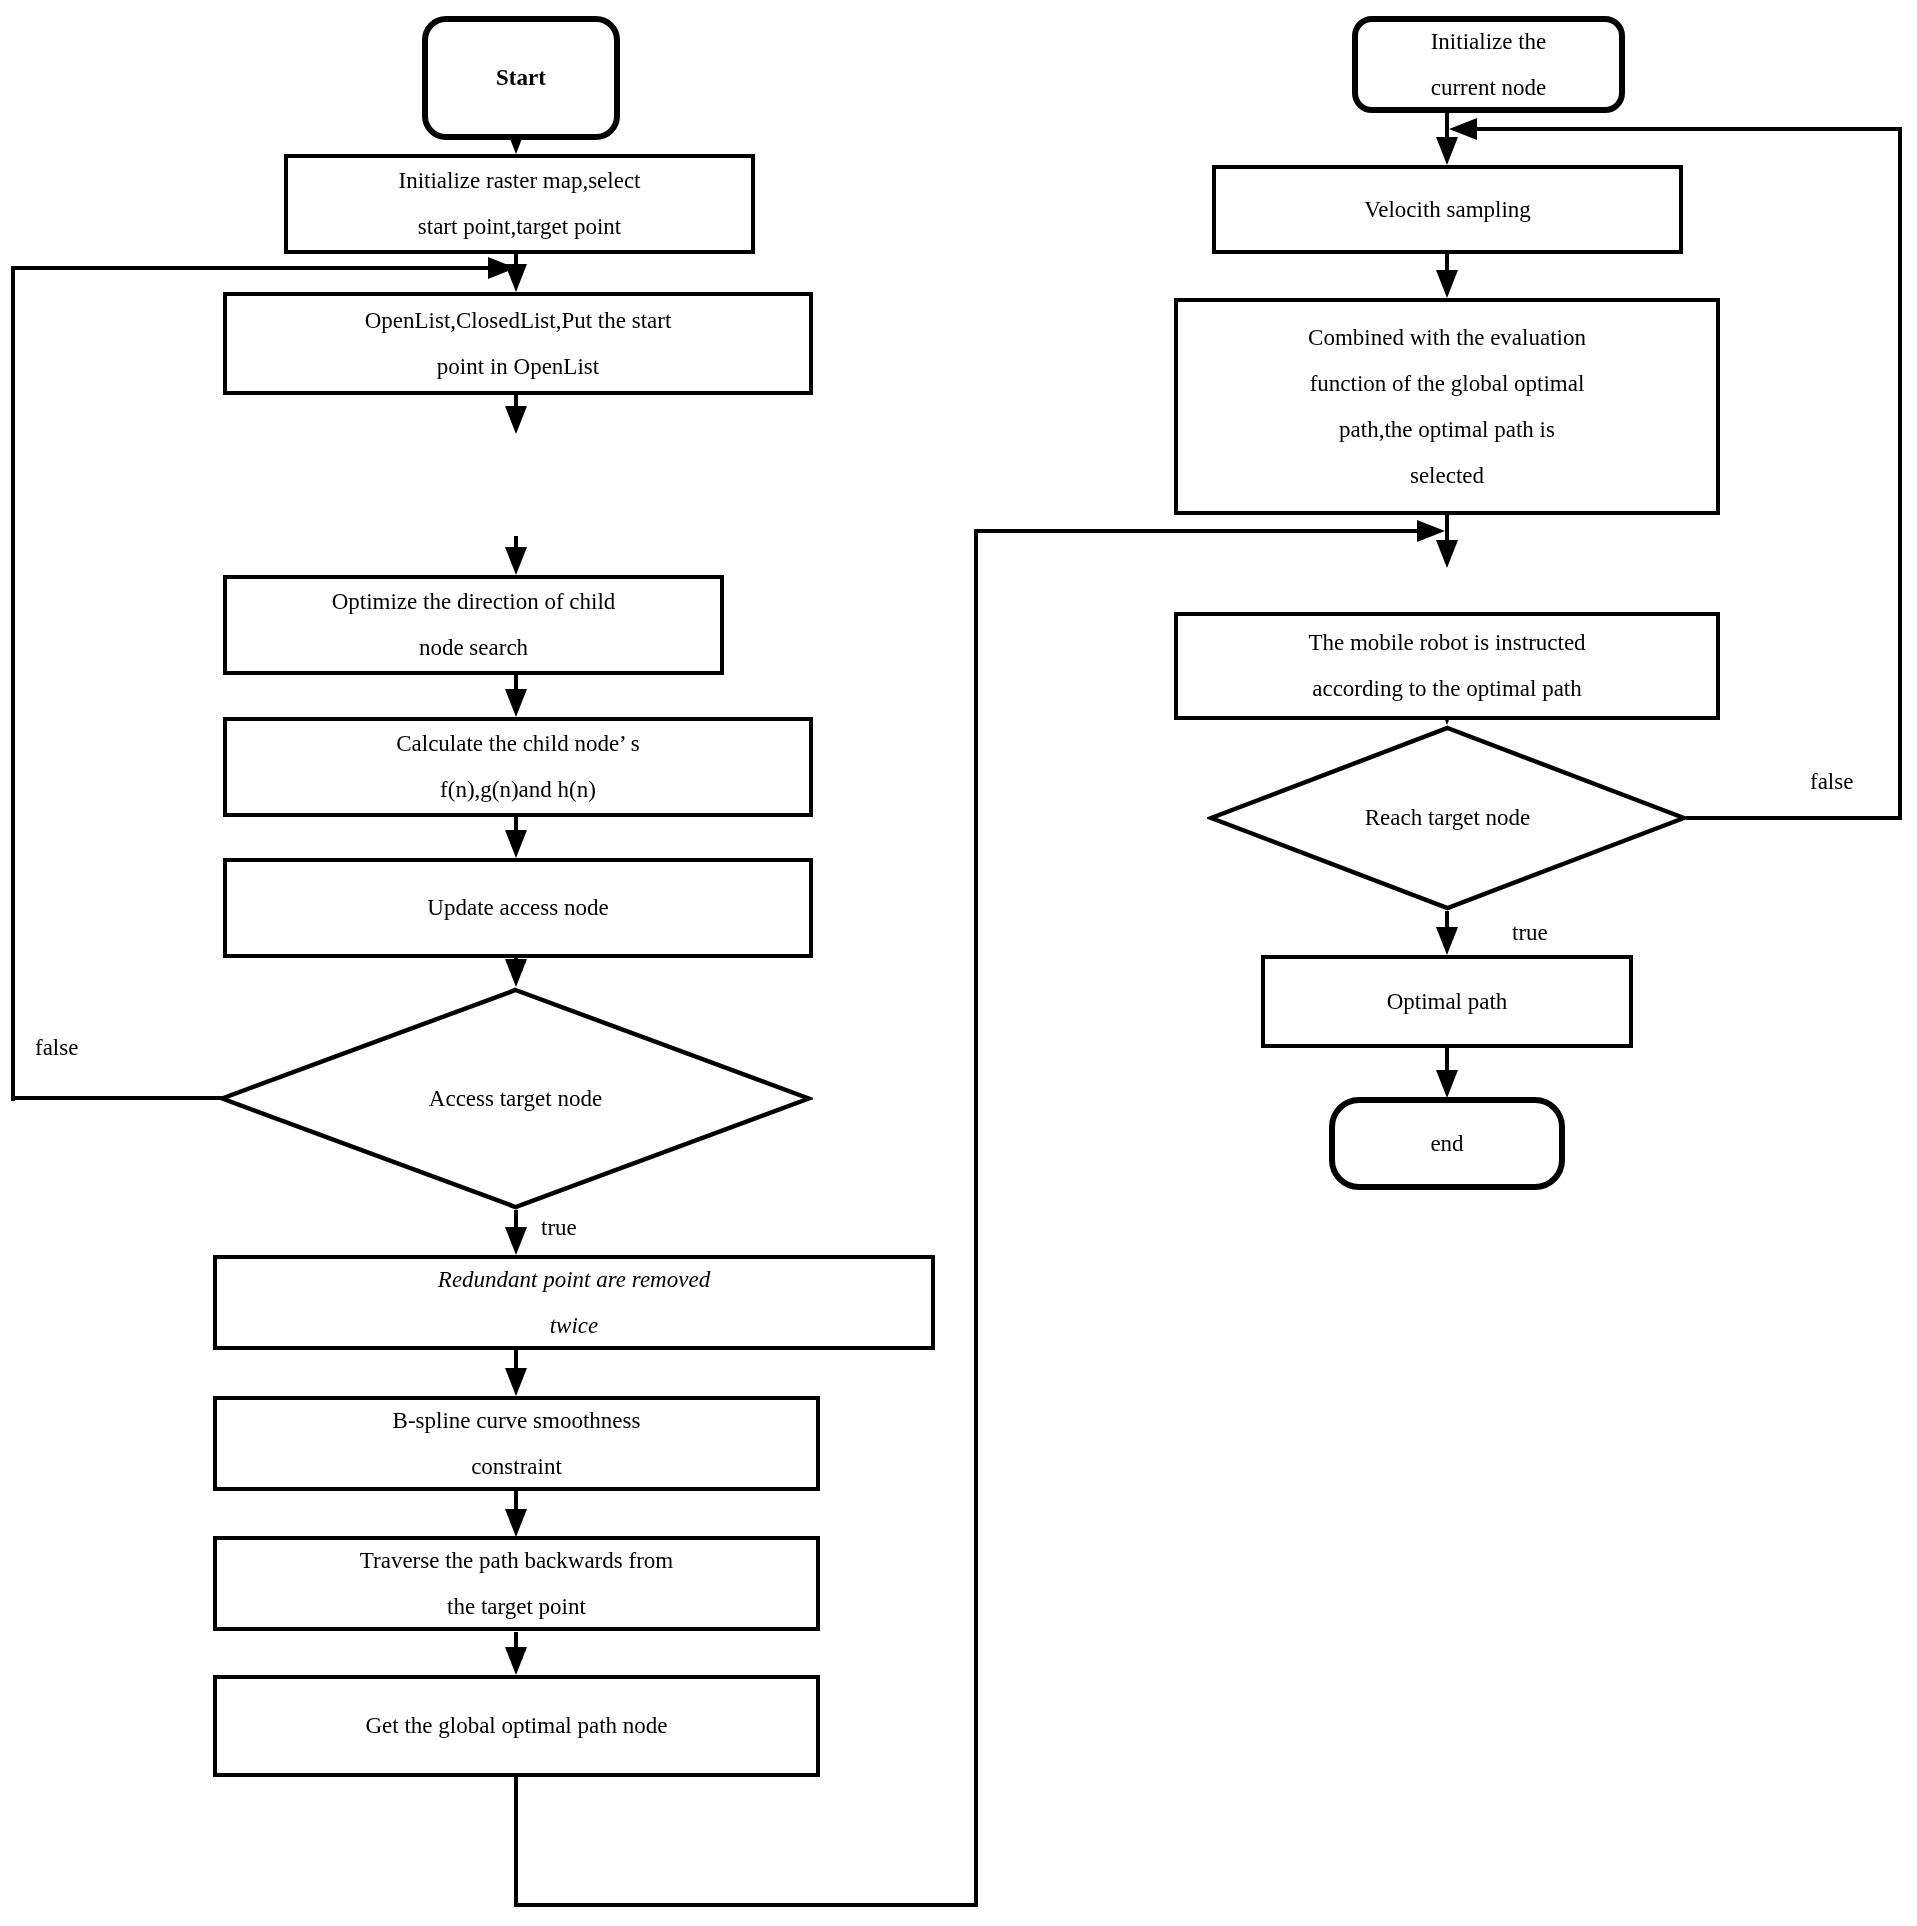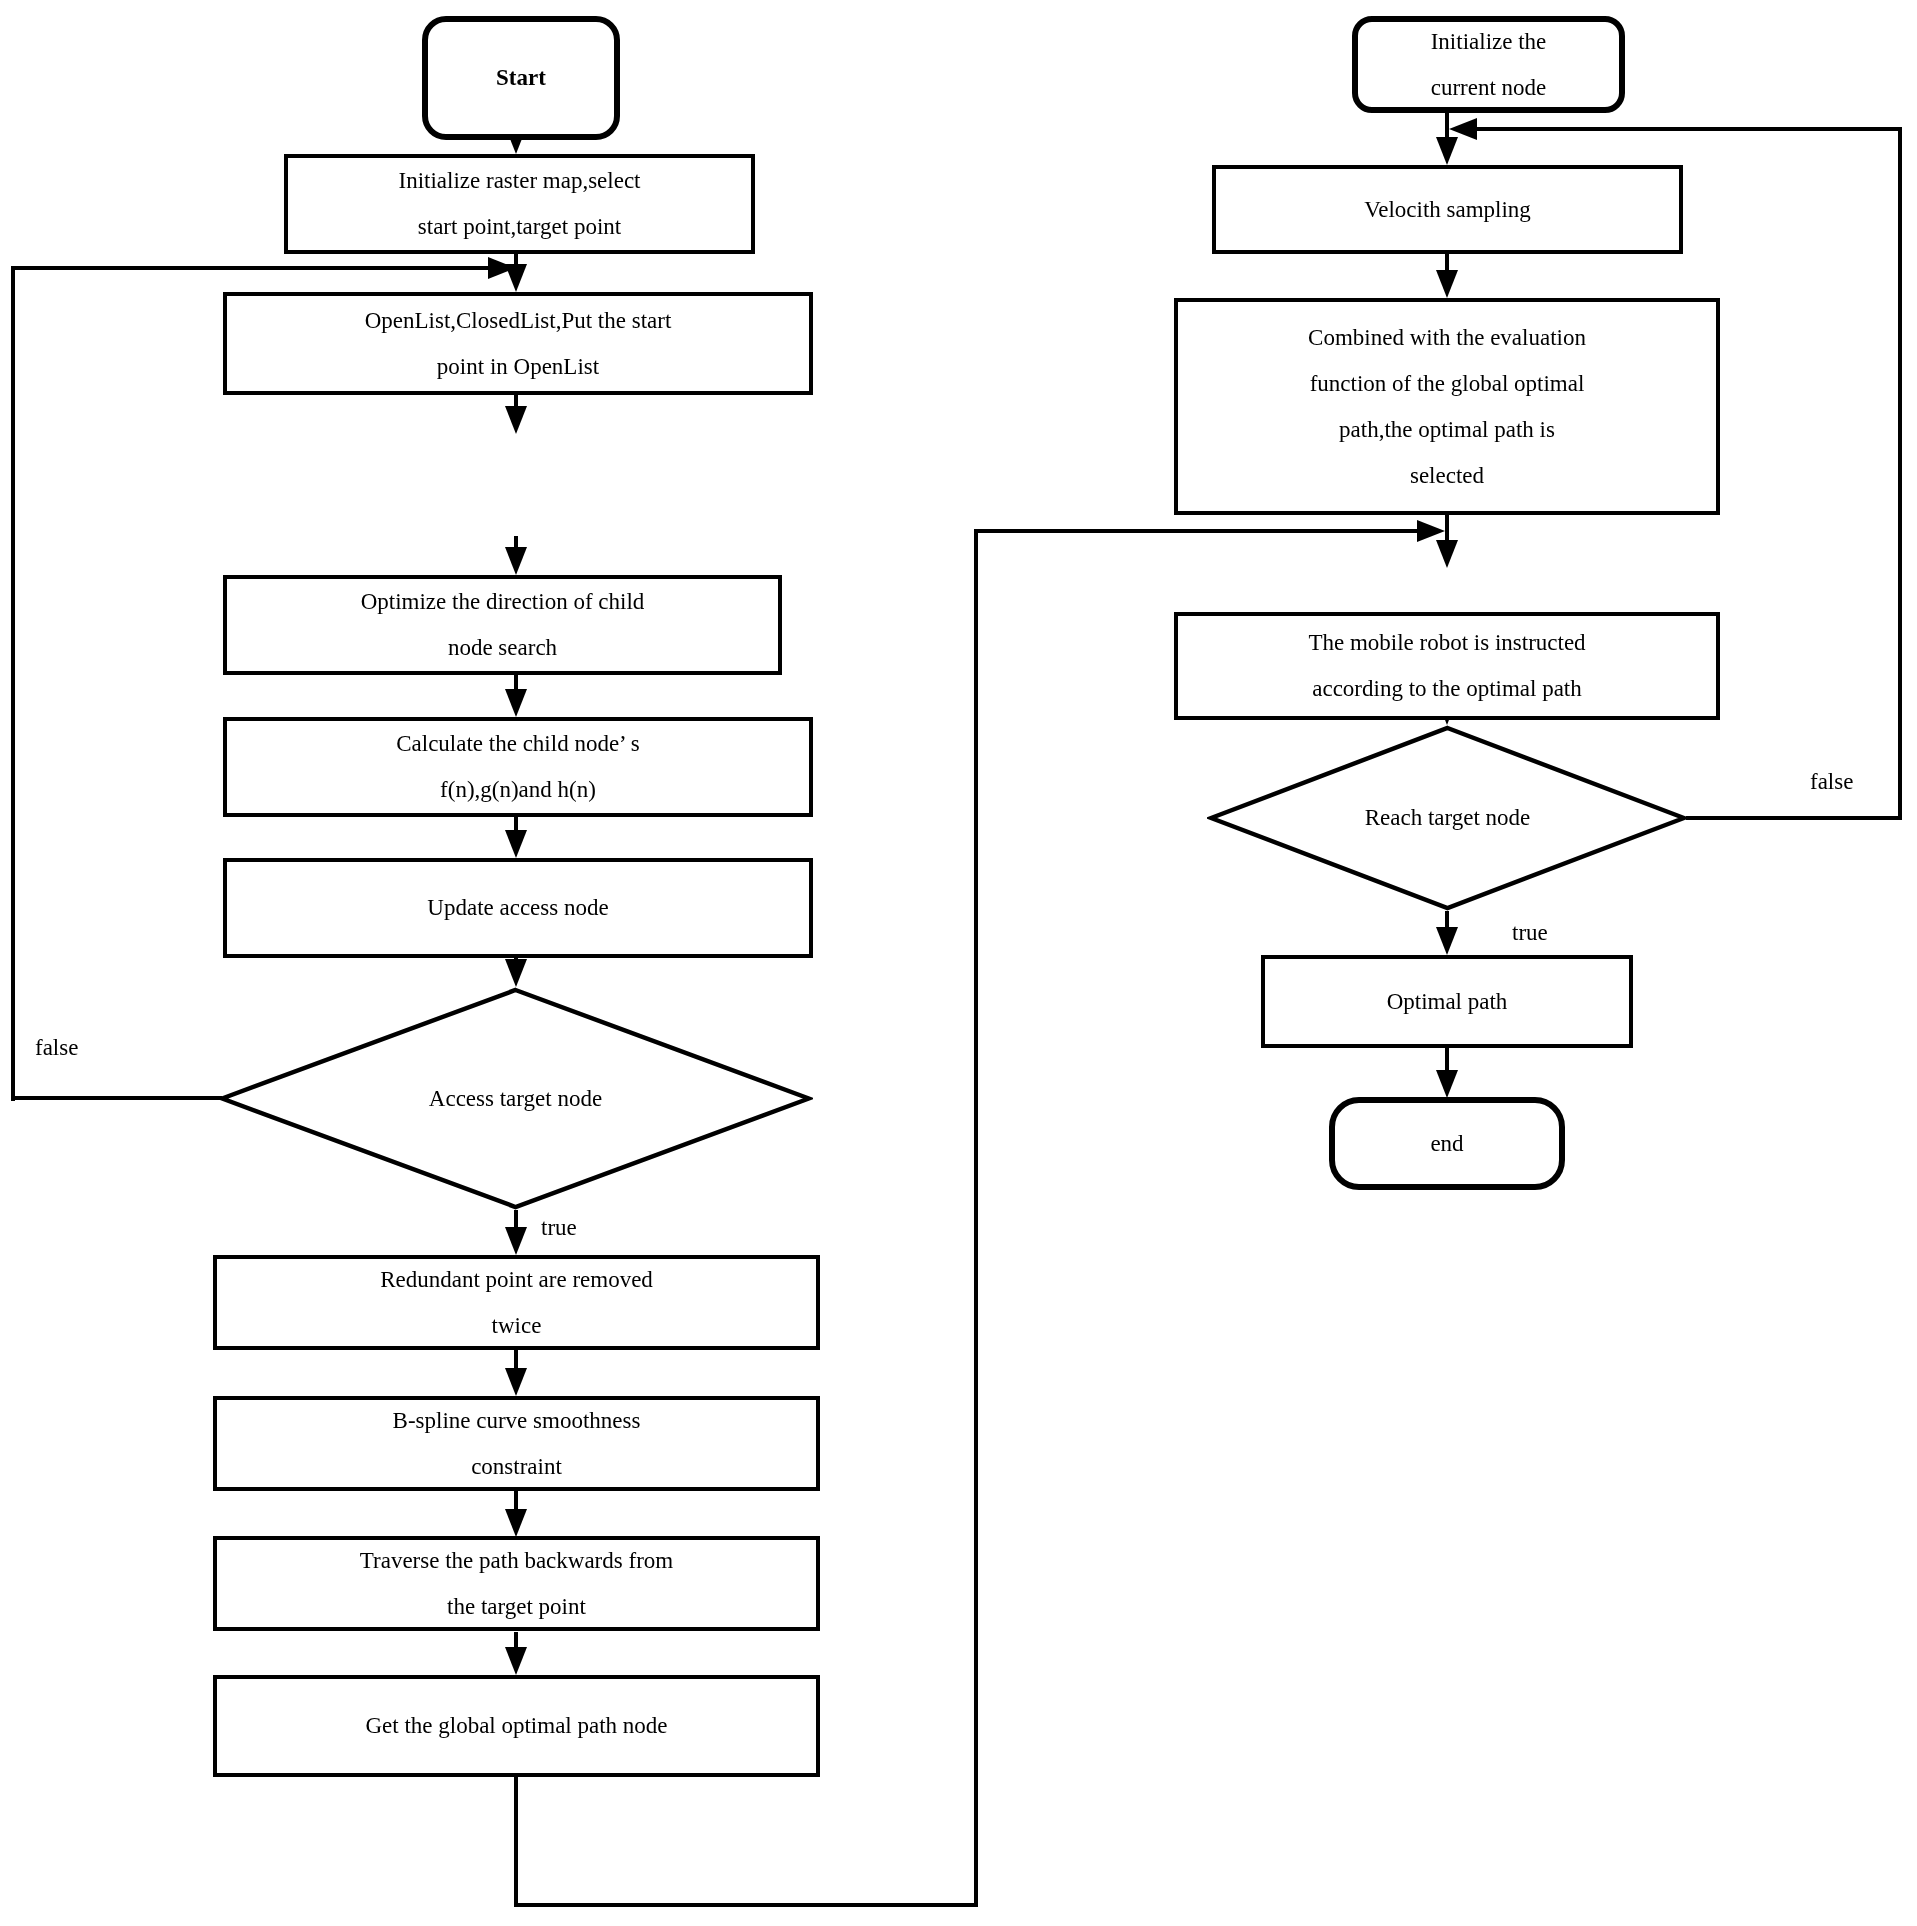--- a/index.html
+++ b/index.html
@@ -88,42 +88,42 @@
     <span class="node-label">Initialize raster map,select
 start point,target point</span>
   </div>
 
   <div class="node" style="left:223px; top:292px; width:590px; height:103px;">
     <span class="node-label">OpenList,ClosedList,Put the start
 point in OpenList</span>
   </div>
 
 
-  <div class="node" style="left:223px; top:575px; width:559px; height:100px;font-family:Liberation Serif, serif;">
+  <div class="node" style="left:223px; top:575px; width:501px; height:100px;font-family:Liberation Serif, serif;">
     <span class="node-label">Optimize the direction of child
 node search</span>
   </div>
 
   <div class="node" style="left:223px; top:717px; width:590px; height:100px;">
     <span class="node-label">Calculate the child node’ s
 f(n),g(n)and h(n)</span>
   </div>
 
   <div class="node" style="left:223px; top:858px; width:590px; height:100px;">
     <span class="node-label">Update access node</span>
   </div>
 
   <div class="diamond-wrap" style="left:218px; top:987px; width:595px; height:223px;">
     <svg width="595" height="223" viewBox="0 0 1200 450">
       <polygon points="600,6 1192,225 600,444 8,225" fill="#ffffff" stroke="#000000" stroke-width="9"></polygon>
     </svg>
     <div class="diamond-label">Access target node</div>
   </div>
 
-  <div class="node" style="left:213px; top:1255px; width:607px; height:95px;">
+  <div class="node" style="left:213px; top:1255px; width:722px; height:95px;font-style:italic;">
     <span class="node-label">Redundant point are removed
 twice</span>
   </div>
 
   <div class="node" style="left:213px; top:1396px; width:607px; height:95px;">
     <span class="node-label">B-spline curve smoothness
 constraint</span>
   </div>
 
   <div class="node" style="left:213px; top:1536px; width:607px; height:95px;">

